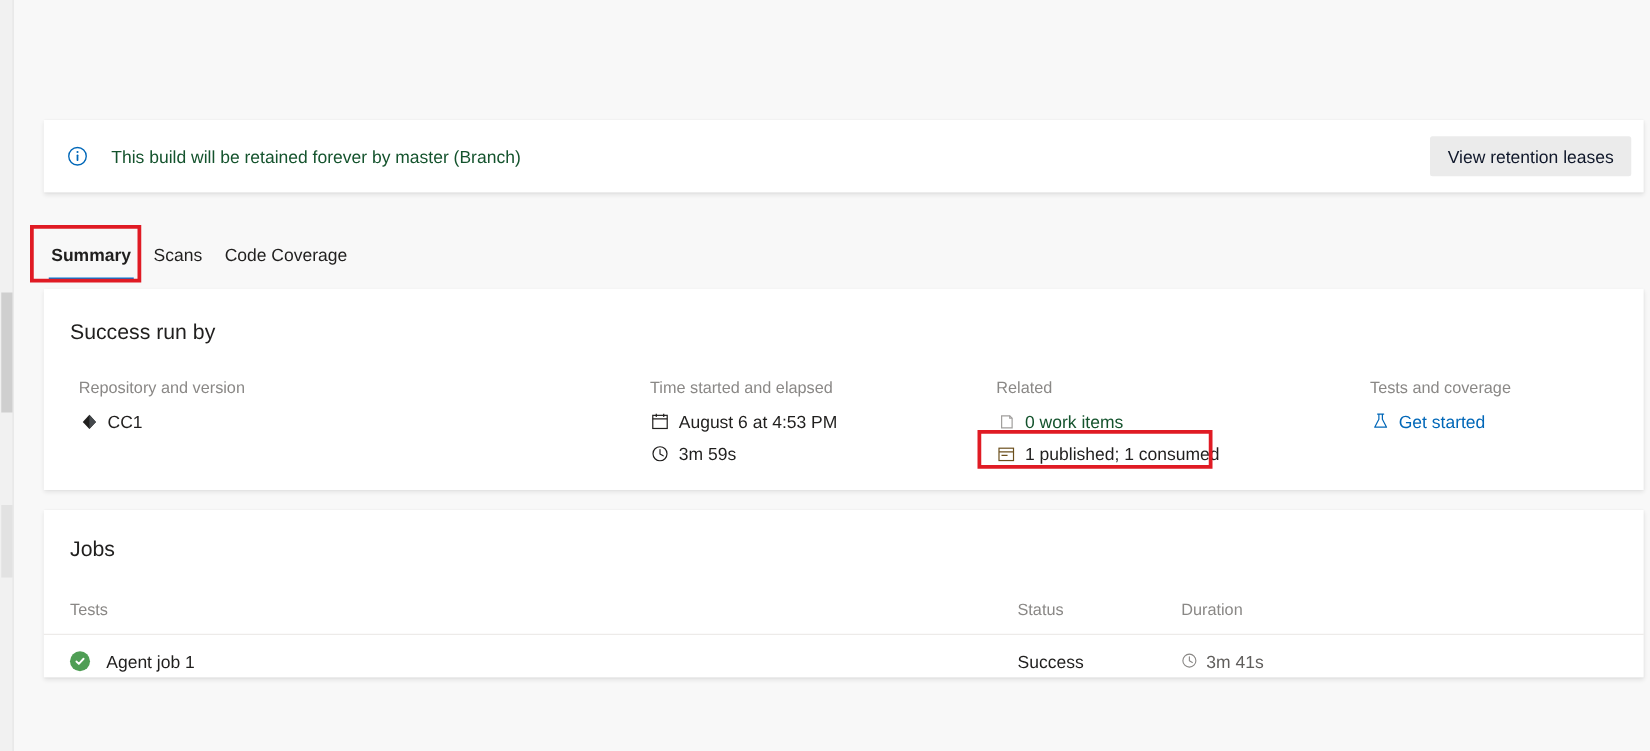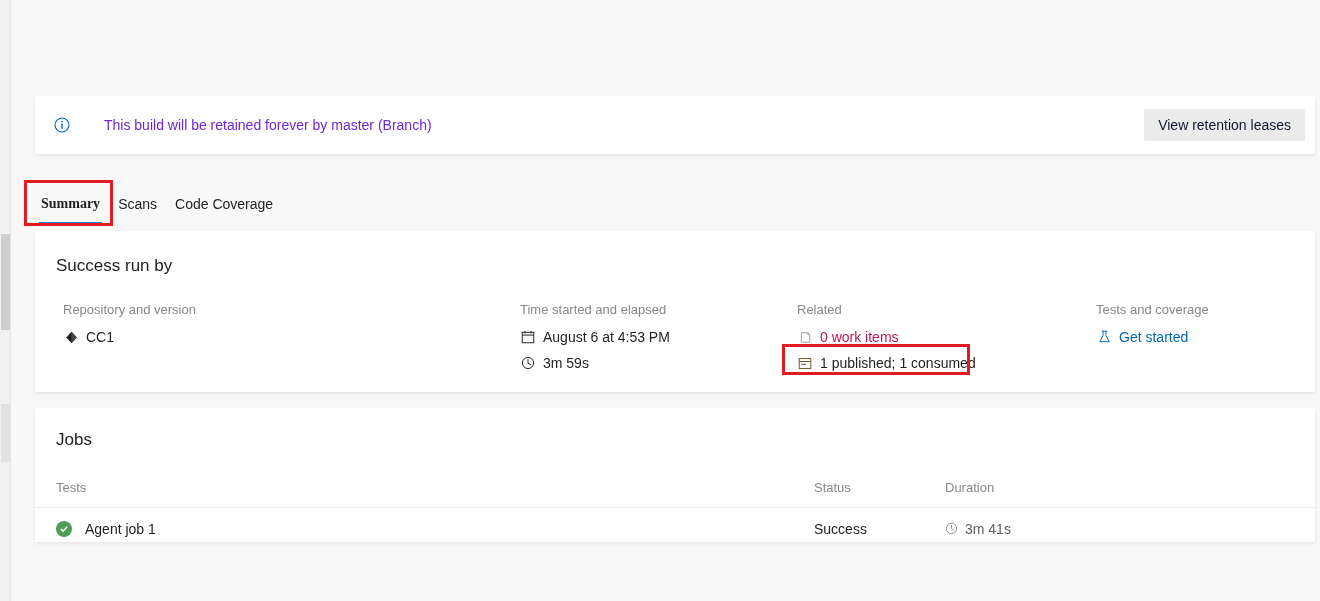--- a/index.html
+++ b/index.html
@@ -131,22 +131,22 @@
     display: flex;
     align-items: center;
     margin-left: 19px;
   }
   .info-icon {
     width: 16px; height: 16px;
     flex: none;
   }
   .banner-text {
     font-size: 14px;
-    color: #6d28d9;
-    margin-left: 34px;
+    color: #14532d;
+    margin-left: 19px;
     line-height: 20px;
   }
   .banner-btn {
     position: absolute;
     right: 10px;
     background: #ebebeb;
     border: none;
     font-family: inherit;
     font-size: 14px;
     color: #0f172a;
@@ -171,21 +171,20 @@
     color: #201f1e;
     height: 42px;
     display: flex;
     align-items: center;
     padding: 0 9px;
     cursor: pointer;
     white-space: nowrap;
   }
   .tab.active {
     font-weight: 600;
-    font-family: Liberation Serif, serif;
   }
   .tab.active::after {
     content: "";
     position: absolute;
     left: 7px; right: 7px;
     bottom: 1px;
     height: 2.5px;
     background: #0078d4;
   }
   .annot-tab {
@@ -234,21 +233,21 @@
     margin-bottom: 6px;
   }
   .col-row {
     display: flex;
     align-items: center;
     font-size: 14px;
     color: #201f1e;
     line-height: 24px;
     margin-top: 2px;
   }
-  .col-row.muted { color: #be185d; }
+  .col-row.muted { color: #14532d; }
   .col-row .gl {
     display: inline-flex;
     align-items: center;
     justify-content: center;
     width: 16px; height: 16px;
     margin-right: 7px;
     flex: none;
   }
   .inline-pair { display: flex; align-items: center; }
   .inline-pair .gap { width: 17px; }

